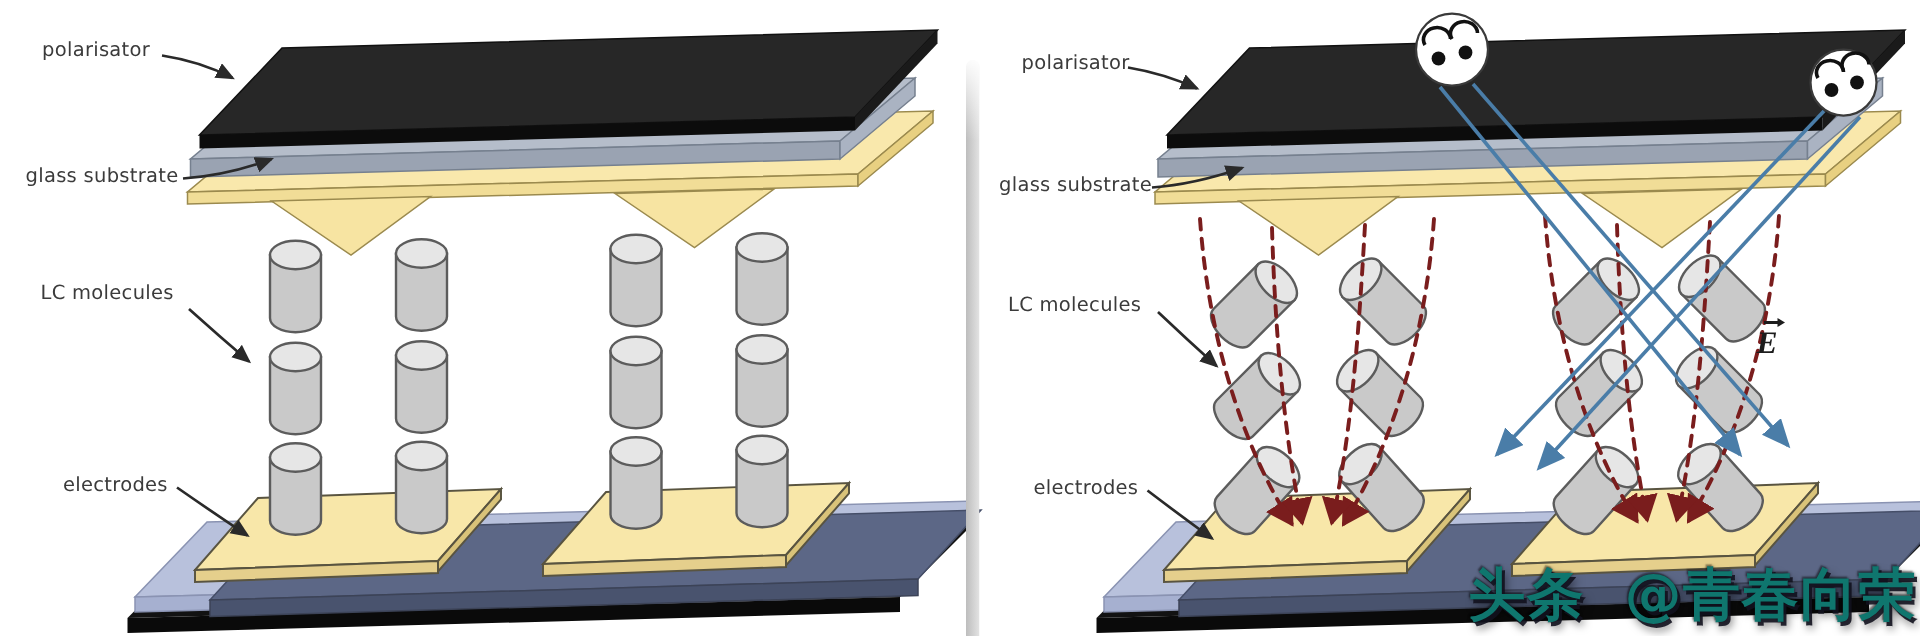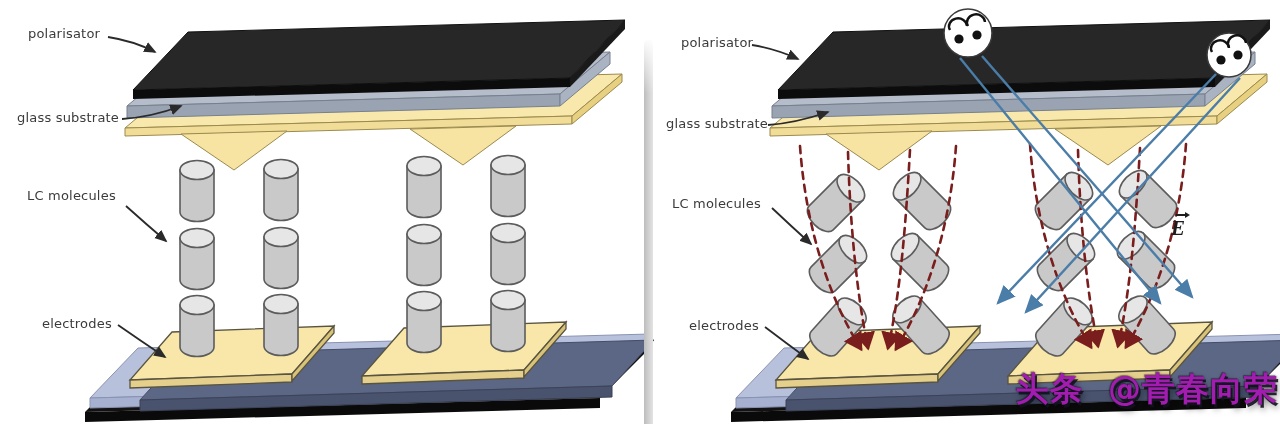--- a/index.html
+++ b/index.html
@@ -8,21 +8,21 @@
   .art{position:absolute;left:0;top:0;width:1280px;height:424px;}
   .label{position:absolute;font-size:13px;color:#3b3b3b;letter-spacing:.2px;line-height:1.1;white-space:nowrap;}
   .divider{position:absolute;left:644px;top:40px;width:9px;height:384px;border-radius:6px 6px 0 0;
            background-image:linear-gradient(180deg,rgba(255,255,255,.95),rgba(255,255,255,0) 14%),
                             linear-gradient(90deg,#bdbdbd,#e3e3e3);}
   .e-label{position:absolute;font-family:"Liberation Serif","DejaVu Serif",serif;font-style:italic;
            font-weight:bold;font-size:21px;color:#1d1d1d;line-height:1;}
   .e-vec{display:block;width:12px;height:0;border-top:2px solid #1d1d1d;margin:0 0 2px 5px;position:relative;}
   .e-vec::after{content:"";position:absolute;right:-2px;top:-4px;border-left:5px solid #1d1d1d;
                 border-top:3px solid transparent;border-bottom:3px solid transparent;}
-  .wm{position:absolute;right:2px;bottom:17px;font-size:33px;line-height:1.1;font-weight:bold;color:#a21caf;
+  .wm{position:absolute;right:2px;bottom:6px;font-size:38px;line-height:1.1;font-weight:bold;color:#0f766e;
       white-space:nowrap;letter-spacing:1px;
       text-shadow:2px 3px 0 rgba(18,18,30,.9),0 0 2px rgba(0,0,0,.65),3px 5px 6px rgba(0,0,0,.5),-1px -1px 1px rgba(0,0,0,.35);}
   .wm-handle{margin-left:12px;}
 </style>
 </head>
 <body>
 
 <div class="stage">
 
   <svg class="art" viewBox="0 0 1280 424" xmlns="http://www.w3.org/2000/svg">

